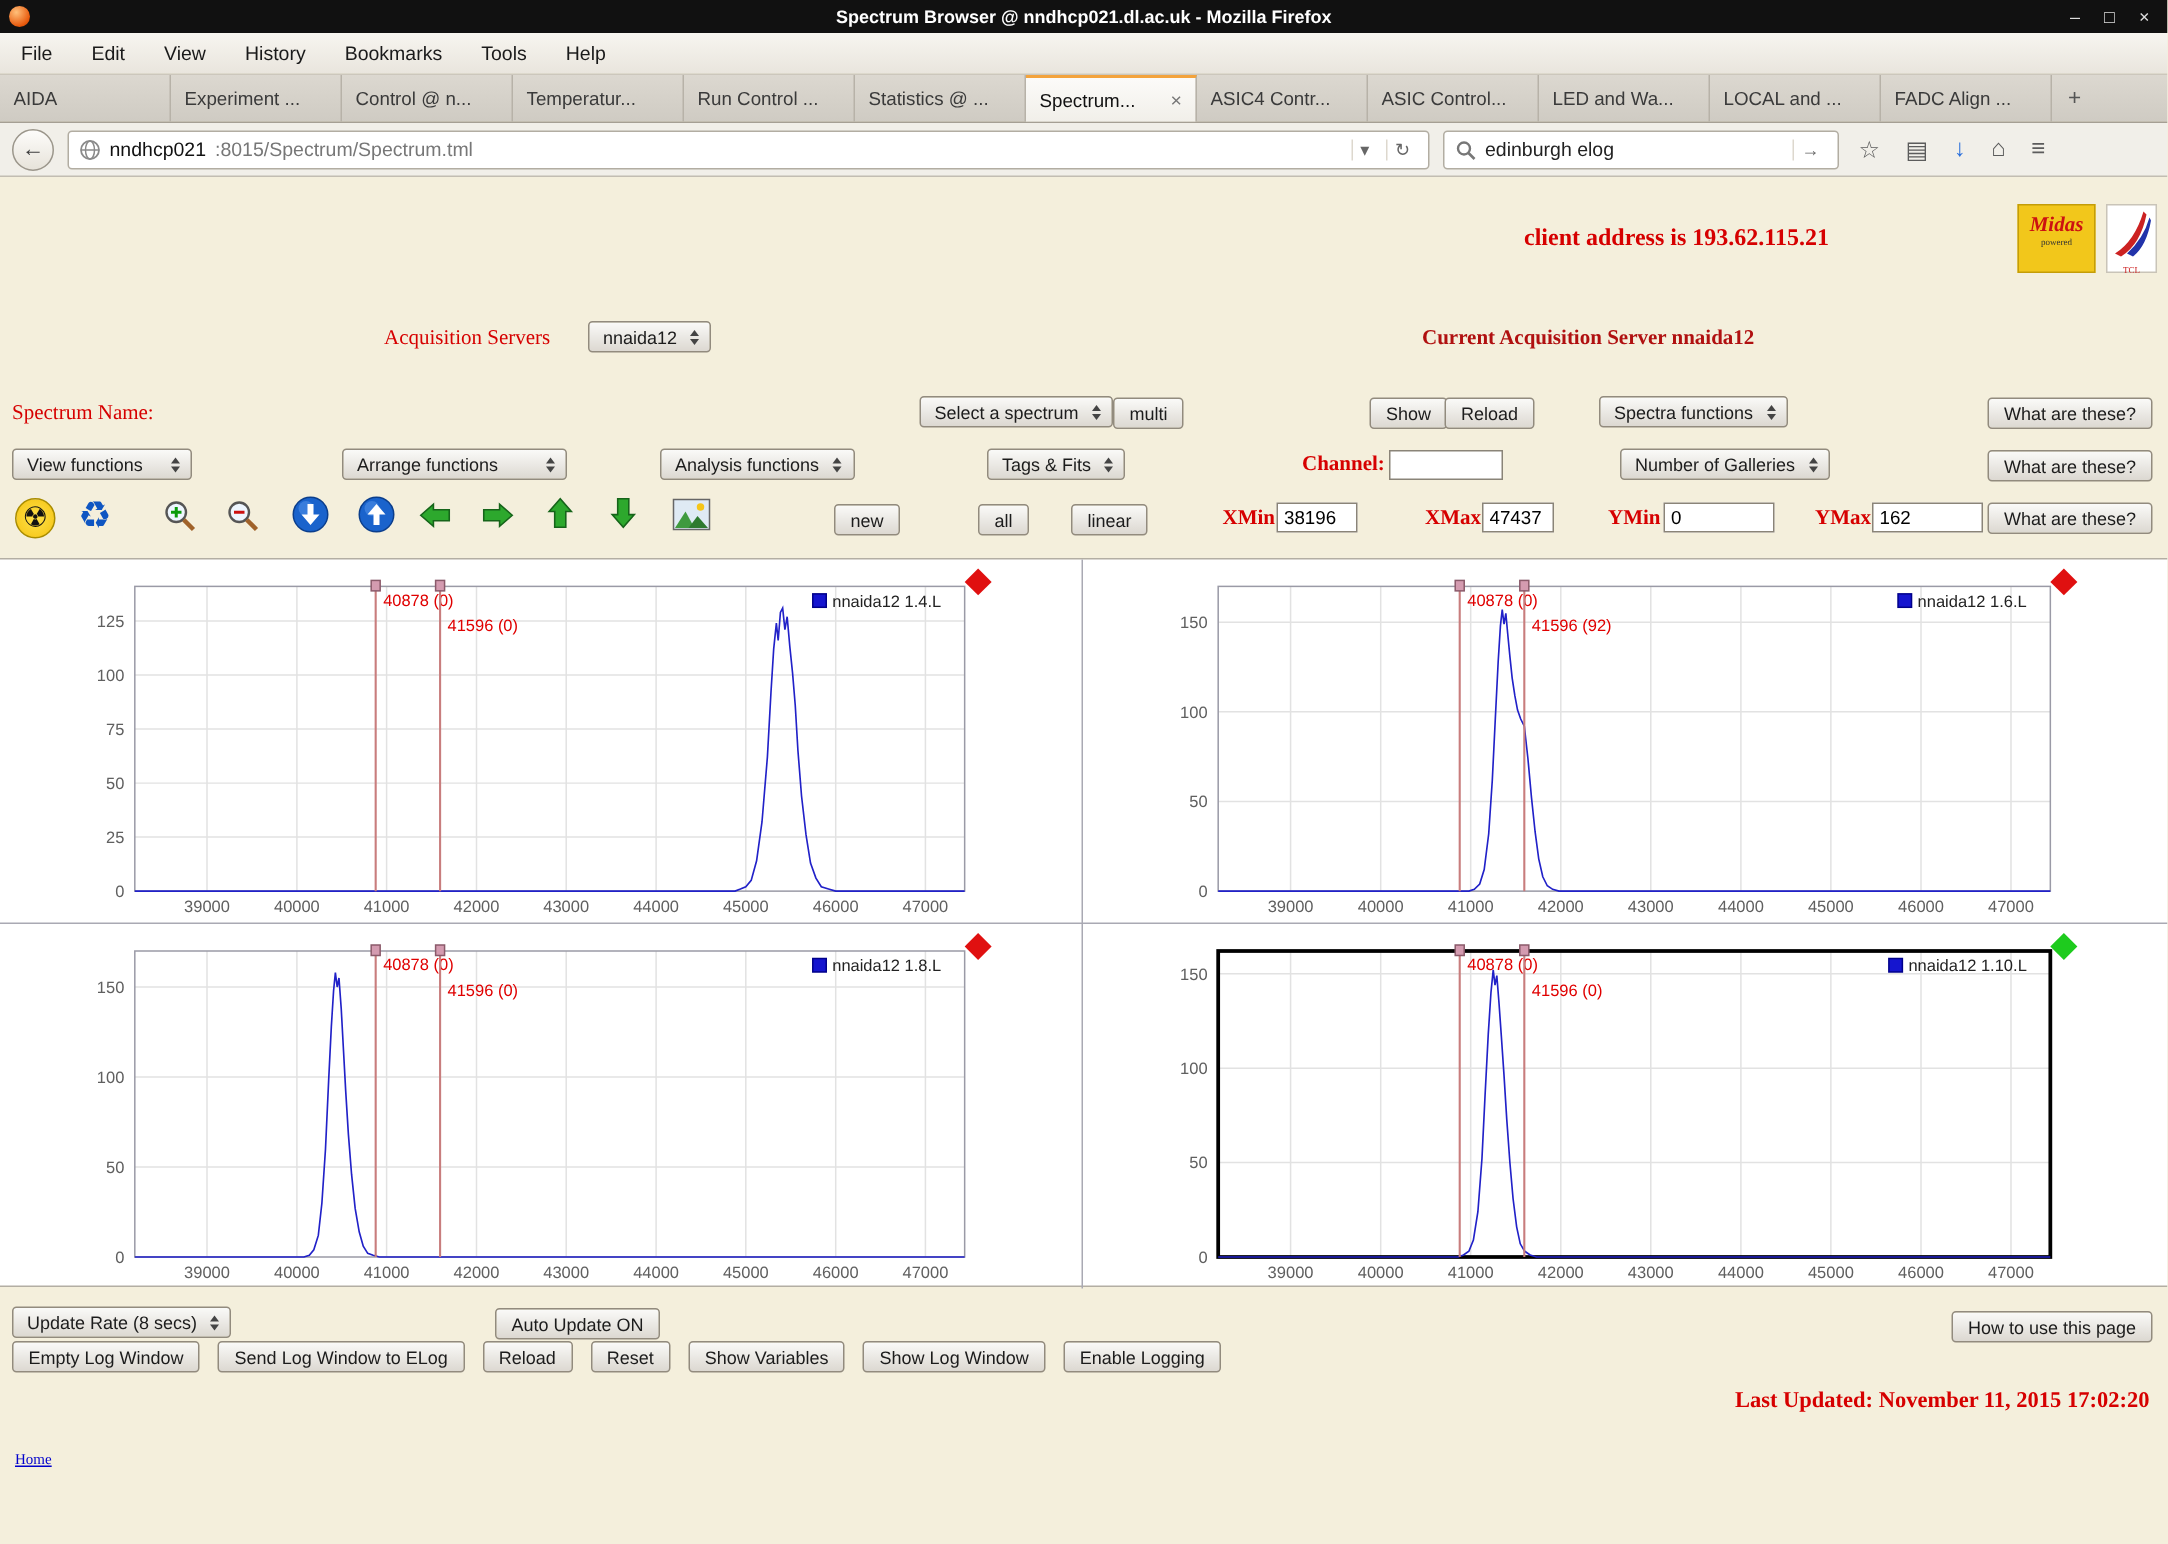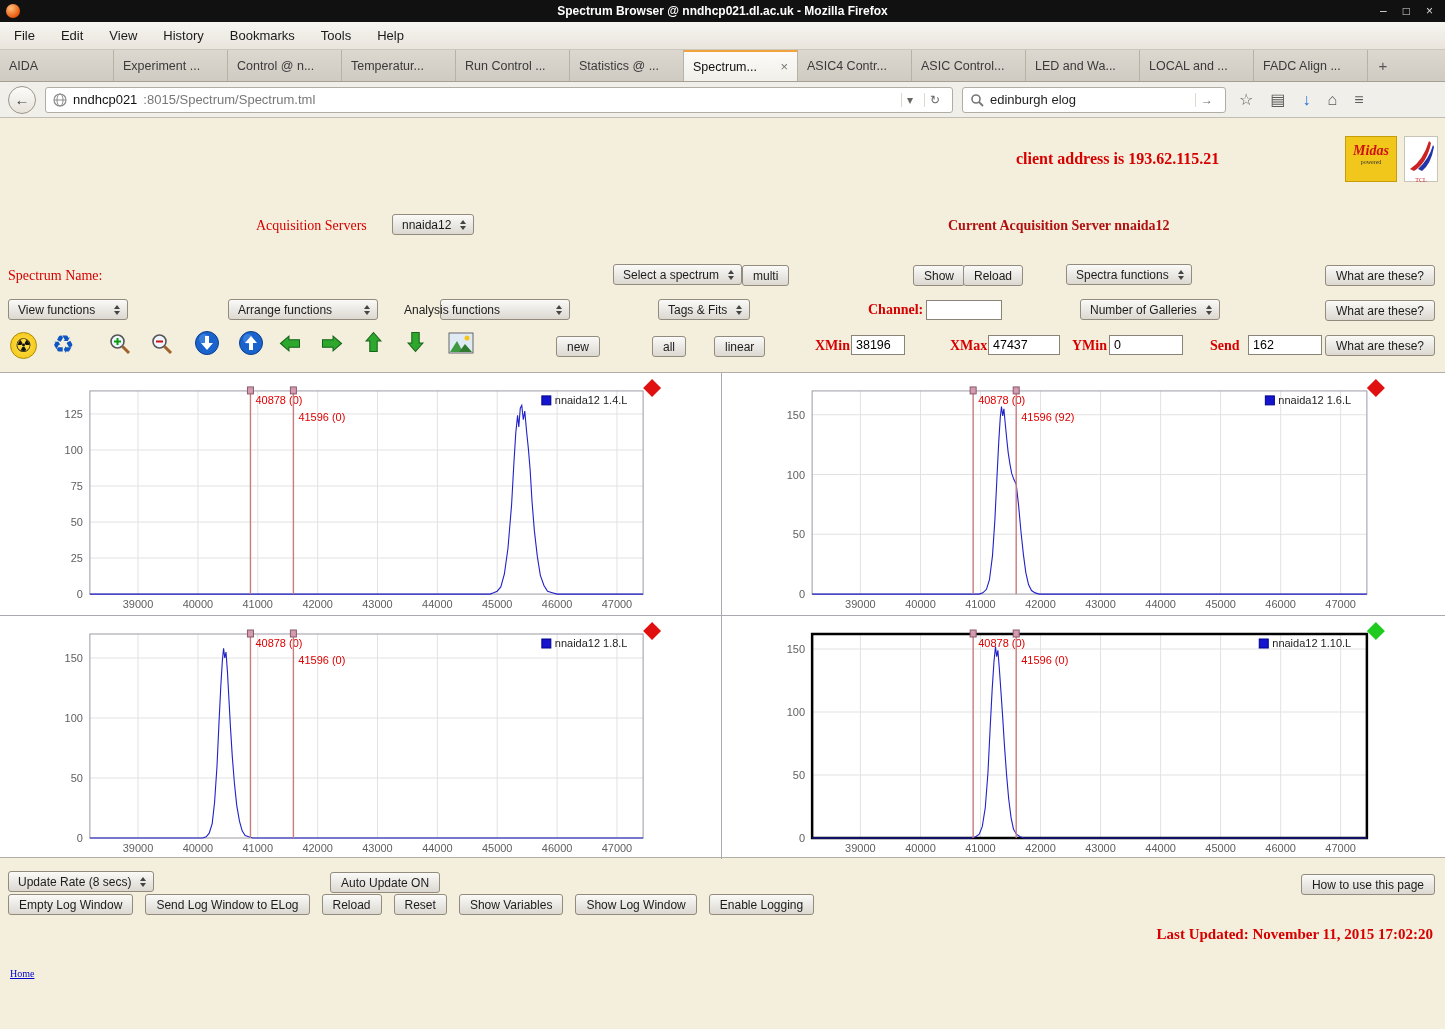--- a/index.html
+++ b/index.html
@@ -232,21 +232,21 @@
         <i class="d"></i>
       </span>
   </div>
   <div class="abs gtksel" style="left:228px; top:181px; width:150px; justify-content:space-between;">
     <span>Arrange functions</span>
     <span class="spin">
         <i class="u"></i>
         <i class="d"></i>
       </span>
   </div>
-  <div class="abs gtksel" style="left:440px; top:181px; width:130px; justify-content:flex-end;gap:47px;">
+  <div class="abs gtksel" style="left:440px; top:181px; width:130px; justify-content:flex-start;">
     <span>Analysis functions</span>
     <span class="spin">
         <i class="u"></i>
         <i class="d"></i>
       </span>
   </div>
   <div class="abs gtksel" style="left:658px; top:181px;">
     <span>Tags &amp; Fits</span>
     <span class="spin">
         <i class="u"></i>
@@ -328,24 +328,24 @@
       </svg>
   </span>
 
   <button class="abs gtkbtn" style="left:556px; top:218px;">new</button>
   <button class="abs gtkbtn" style="left:652px; top:218px;">all</button>
   <button class="abs gtkbtn" style="left:714px; top:218px;">linear</button>
 
   <div class="abs red b lbl14" style="left:815px; top:220px;">XMin</div>
   <input class="abs txt" style="left: 851px; top: 217px; width: 54px;" value="38196">
   <div class="abs red b lbl14" style="left:950px; top:220px;">XMax</div>
-  <input class="abs txt" style="left: 988px; top: 217px; width: 72px;" value="47437">
+  <input class="abs txt" style="left: 988px; top: 217px; width: 48px;" value="47437">
   <div class="abs red b lbl14" style="left:1072px; top:220px;">YMin</div>
   <input class="abs txt" style="left: 1109px; top: 217px; width: 74px;" value="0">
-  <div class="abs red b lbl14" style="left:1210px; top:220px;">Send</div>
+  <div class="abs red b lbl14" style="left:1210px; top:220px;">YMax</div>
   <input class="abs txt" style="left: 1248px; top: 217px; width: 74px;" value="162">
   <button class="abs gtkbtn" style="right:10px; top:217px;">What are these?</button>
 
   <div class="charts">
     <div class="panel br bb">
         <svg class="chart" viewBox="0 0 722 243" preserveAspectRatio="none">
           <rect x="90" y="18" width="554" height="204" fill="#ffffff"></rect>
           <line x1="138.2" y1="18" x2="138.2" y2="222" stroke="#e2e2e2"></line>
           <text class="tick" x="138.2" y="236" text-anchor="middle">39000</text>
           <line x1="198.2" y1="18" x2="198.2" y2="222" stroke="#e2e2e2"></line>

